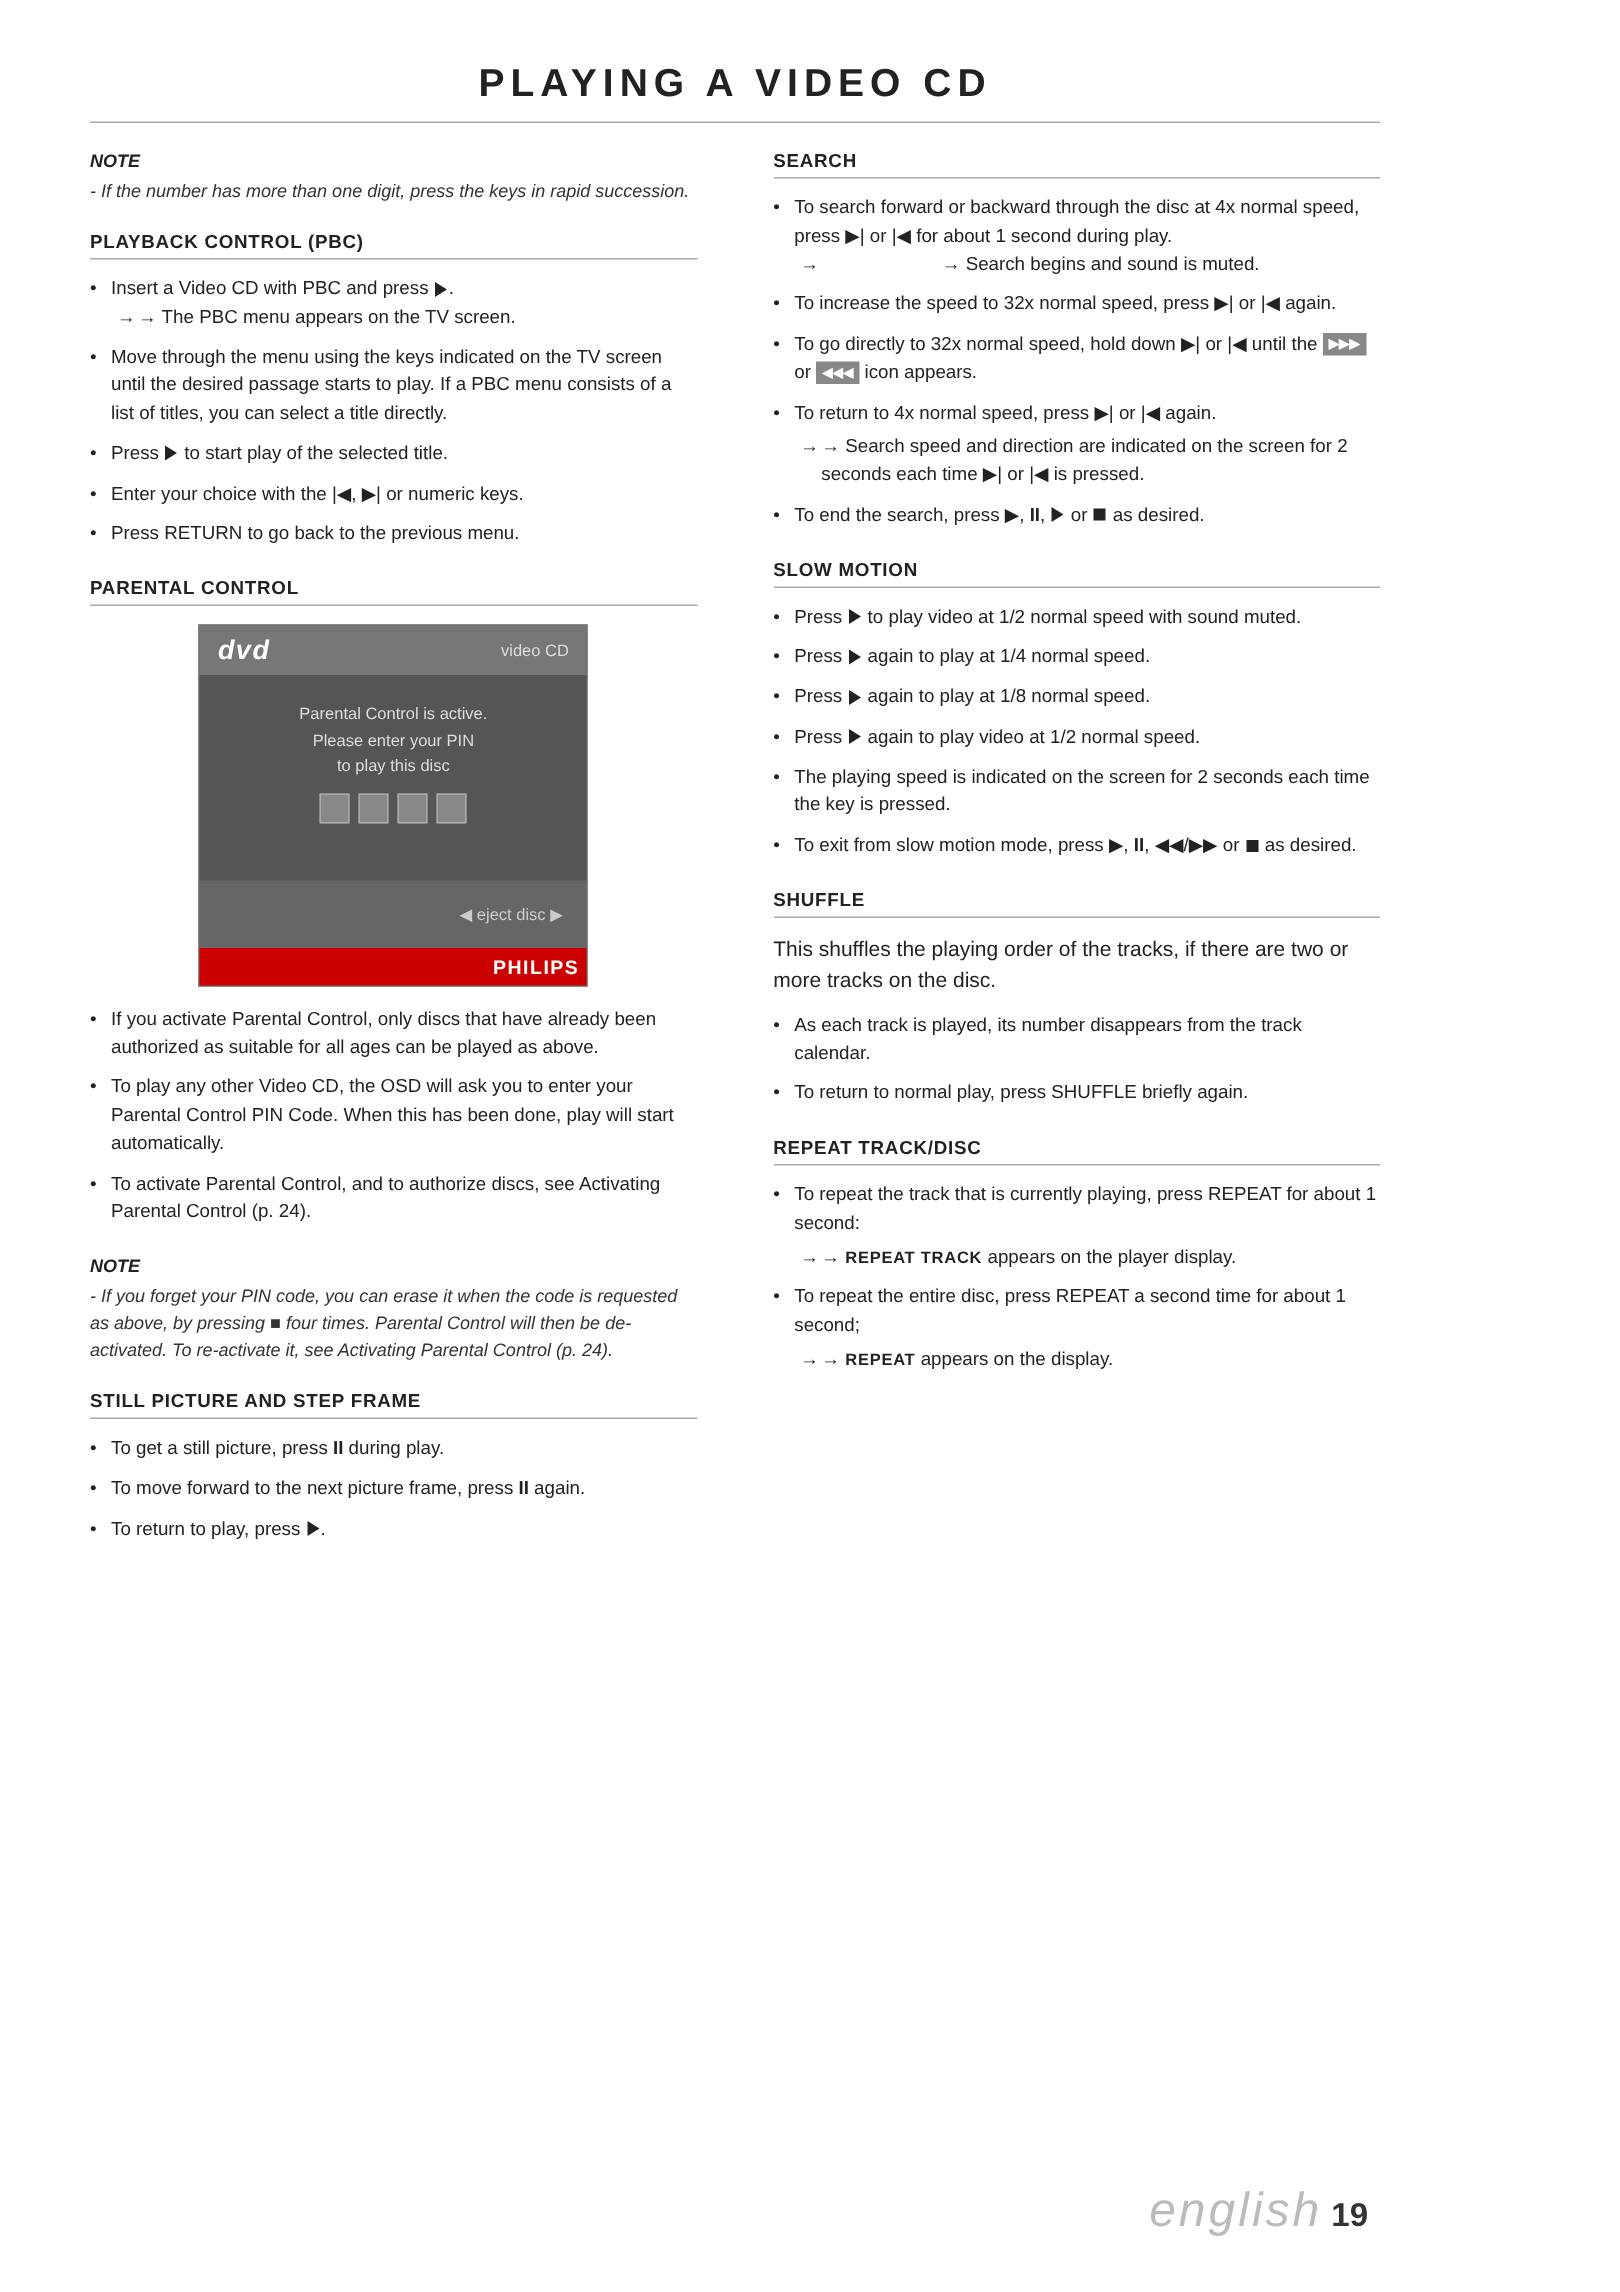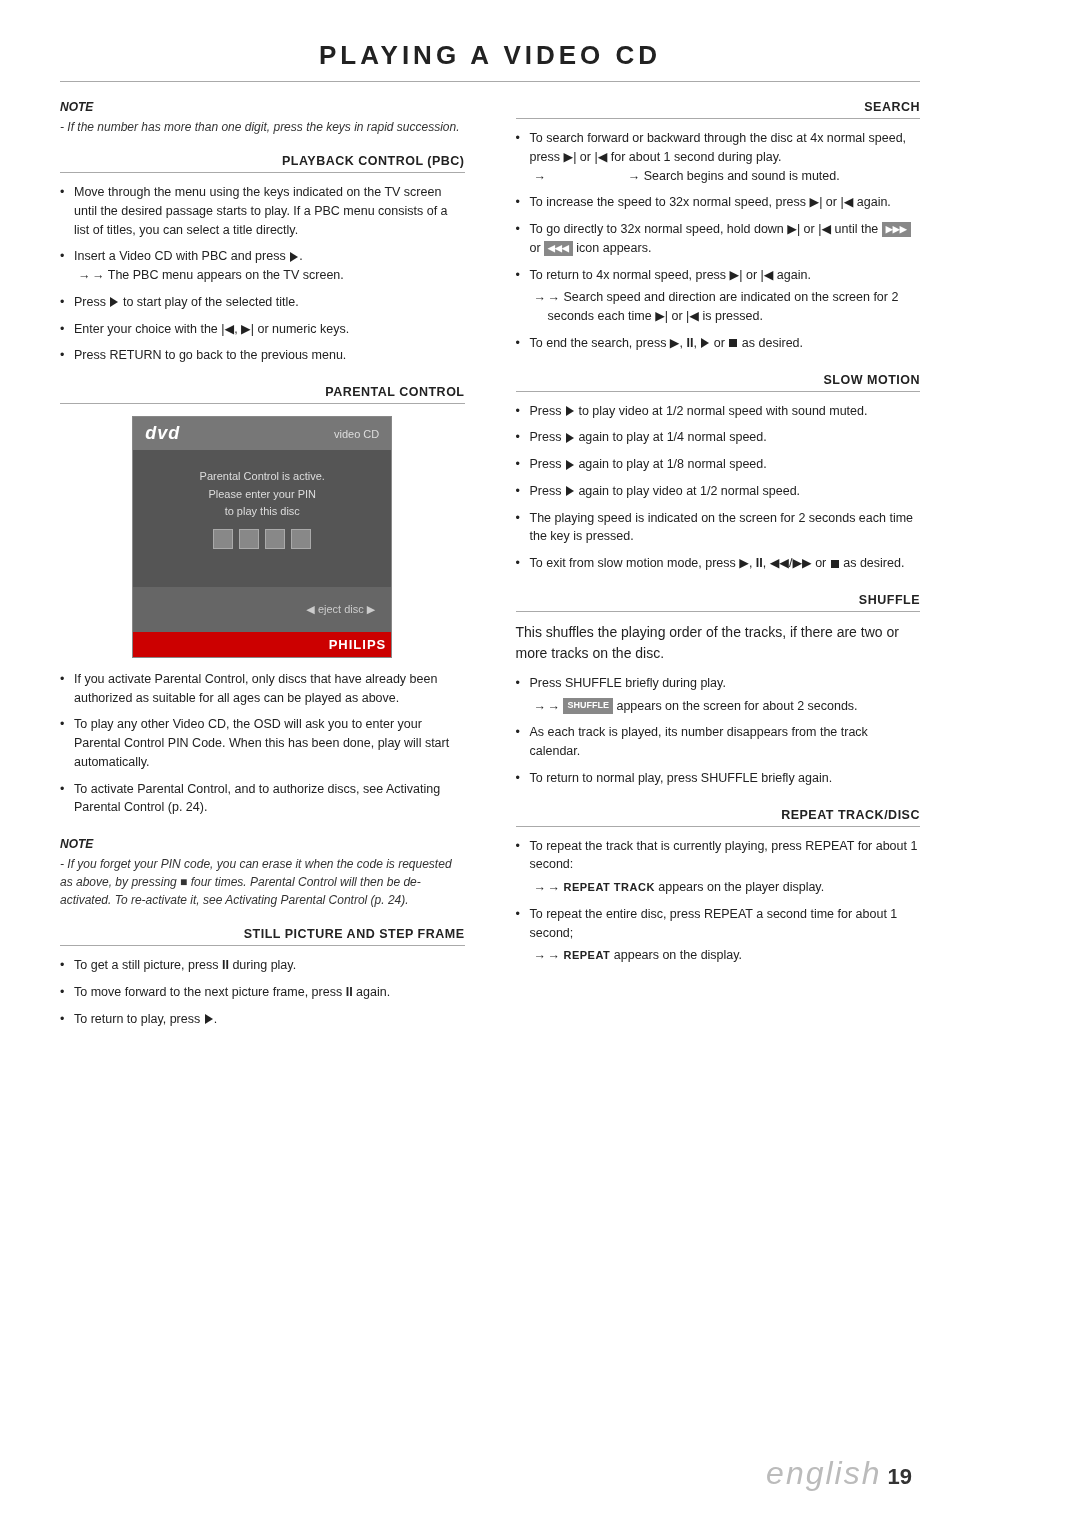--- a/index.html
+++ b/index.html
@@ -69,21 +69,20 @@
     }
 
     .section-title {
       font-weight: bold;
       font-size: 12.5px;
       text-transform: uppercase;
       letter-spacing: 0.5px;
       border-bottom: 1px solid #aaa;
       padding-bottom: 4px;
       margin-bottom: 10px;
-      text-align: right;
     }
 
     .bullet-list {
       list-style: none;
       padding: 0;
     }
 
     .bullet-list li {
       padding-left: 14px;
       position: relative;
@@ -252,24 +251,24 @@
     <div class="left-col">
 
       <div class="note-block">
         <div class="note-label">NOTE</div>
         <div class="note-text">- If the number has more than one digit, press the keys in rapid succession.</div>
       </div>
 
       <div class="section">
         <div class="section-title">PLAYBACK CONTROL (PBC)</div>
         <ul class="bullet-list">
-          <li>Move through the menu using the keys indicated on the TV screen until the desired passage starts to play. If a PBC menu consists of a list of titles, you can select a title directly.</li>
           <li>Insert a Video CD with PBC and press <span class="inline-icon-play"></span>.
             <div class="arrow-item" style="padding-left:18px;">→ The PBC menu appears on the TV screen.</div>
           </li>
+          <li>Move through the menu using the keys indicated on the TV screen until the desired passage starts to play. If a PBC menu consists of a list of titles, you can select a title directly.</li>
           <li>Press <span class="inline-icon-play"></span> to start play of the selected title.</li>
           <li>Enter your choice with the |◀, ▶| or numeric keys.</li>
           <li>Press RETURN to go back to the previous menu.</li>
         </ul>
       </div>
 
       <div class="section">
         <div class="section-title">PARENTAL CONTROL</div>
 
         <div class="pbc-diagram">
@@ -341,23 +340,20 @@
           <li>Press <span class="inline-icon-play"></span> again to play video at 1/2 normal speed.</li>
           <li>The playing speed is indicated on the screen for 2 seconds each time the key is pressed.</li>
           <li>To exit from slow motion mode, press ▶, <span style="font-weight:bold;">II</span>, ◀◀/▶▶ or <span class="inline-icon-stop"></span> as desired.</li>
         </ul>
       </div>
 
       <div class="section">
         <div class="section-title">SHUFFLE</div>
         <p style="font-size:14px; line-height:1.5; margin-bottom:10px;">This shuffles the playing order of the tracks, if there are two or more tracks on the disc.</p>
         <ul class="bullet-list">
-          <li>Press SHUFFLE briefly during play.
-            <div class="arrow-item" style="padding-left:18px; margin-top:4px;">→ <span class="small-icon-box">SHUFFLE</span> appears on the screen for about 2 seconds.</div>
-          </li>
           <li>As each track is played, its number disappears from the track calendar.</li>
           <li>To return to normal play, press SHUFFLE briefly again.</li>
         </ul>
       </div>
 
       <div class="section">
         <div class="section-title">REPEAT TRACK/DISC</div>
         <ul class="bullet-list">
           <li>To repeat the track that is currently playing, press REPEAT for about 1 second:
             <div class="arrow-item" style="padding-left:18px; margin-top:4px;">→ <span style="font-size:11px; font-weight:bold; letter-spacing:0.5px;">REPEAT TRACK</span> appears on the player display.</div>

